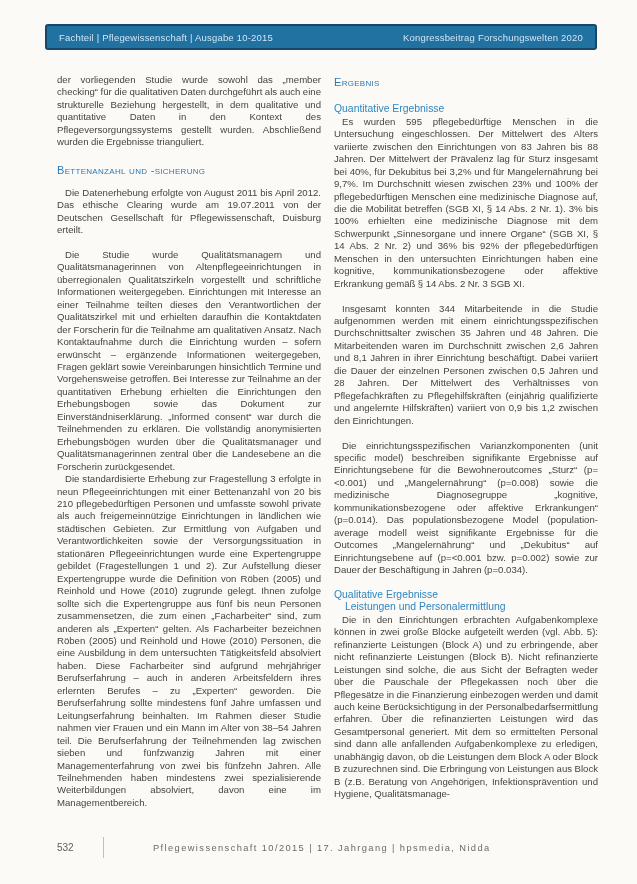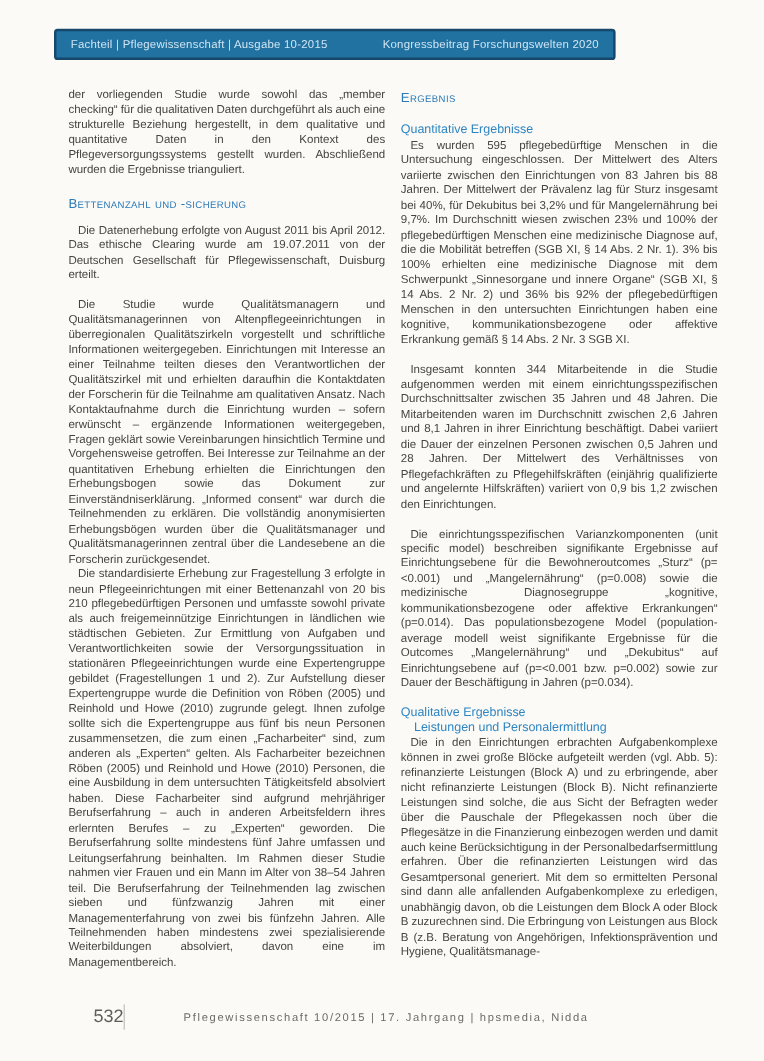--- a/index.html
+++ b/index.html
@@ -10,21 +10,21 @@
   }
   .page {
     position: relative;
     width: 637px; height: 884px;
     background: #fcfaf7;
     overflow: hidden;
   }
   .header-bar {
     position: absolute;
     left: 45px; top: 24px;
-    width: 468px; height: 26px;
+    width: 552px; height: 26px;
     box-sizing: border-box;
     background: var(--bar, #2171a1);
     border: 2px solid var(--bar-border, #16486b);
     border-radius: 3px;
     display: flex;
     justify-content: space-between;
     align-items: center;
     padding: 0 12px;
     color: #cfe6f4;
     font-size: 9.5px;
@@ -70,24 +70,23 @@
   .h2 + .h2 { margin-top: 0; padding-left: 11px; }
   .col > :first-child { margin-top: 0; }
   .footer {
     position: absolute;
     left: 57px; top: 837px;
     width: 540px;
     display: flex;
     align-items: center;
   }
   .footer .pagenum {
-    font-size: 15px;
+    font-size: 10px;
     color: #5e5e5a;
     width: 46px;
-    text-align: right;
   }
   .footer .divider {
     width: 1px; height: 21px;
     background: #c2beb8;
     margin-right: 17px;
   }
   .footer .ftext {
     font-size: 9.3px;
     color: #6a6a66;
     letter-spacing: 1.4px;

